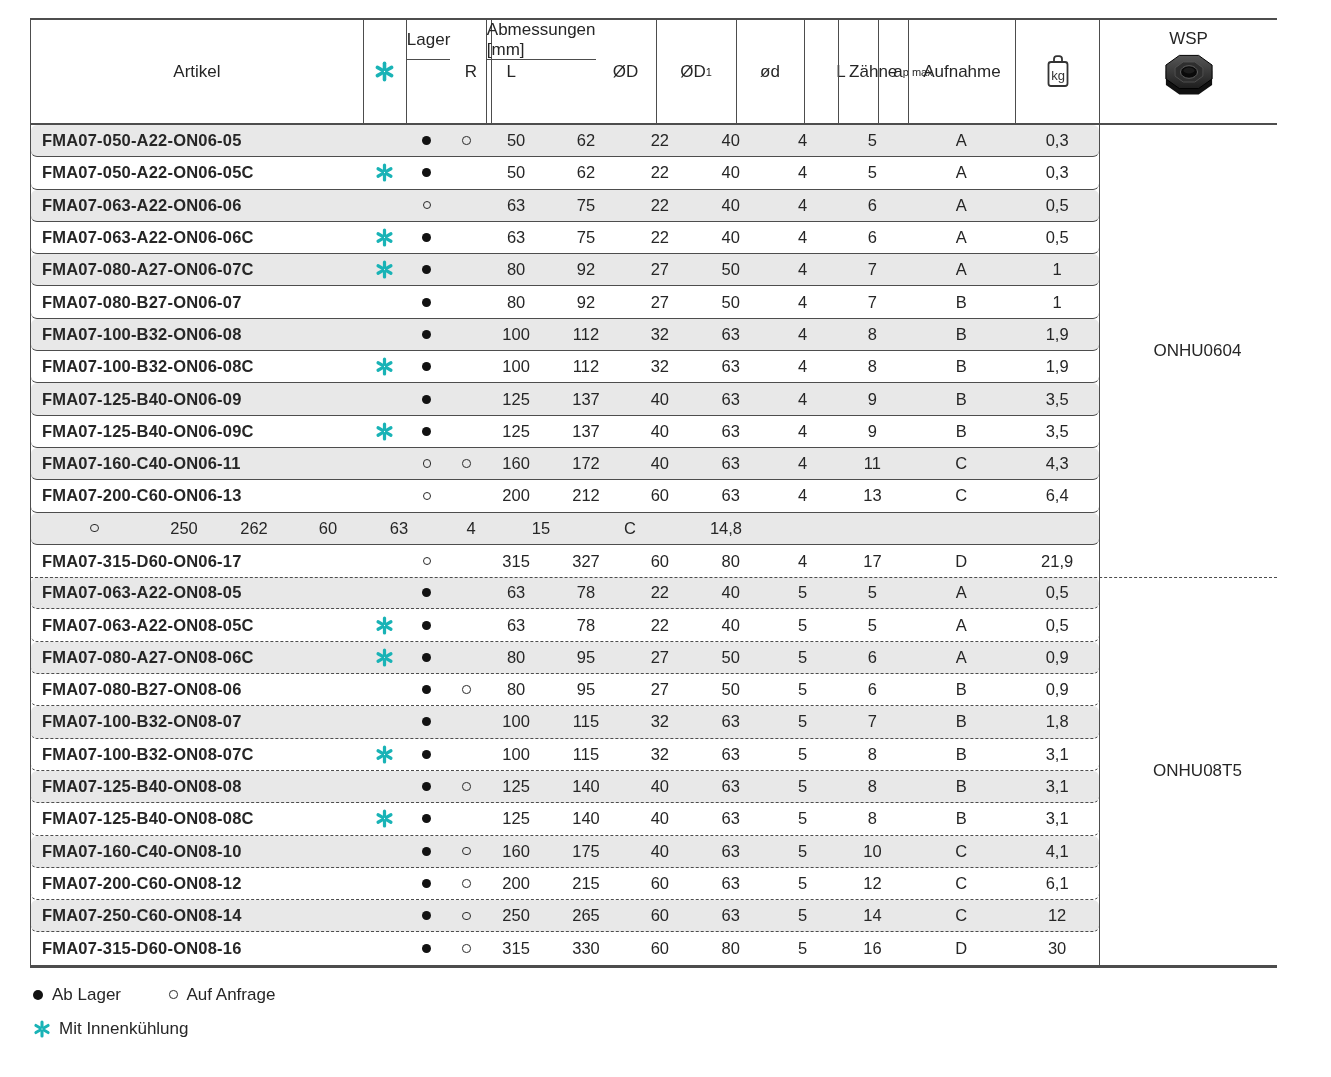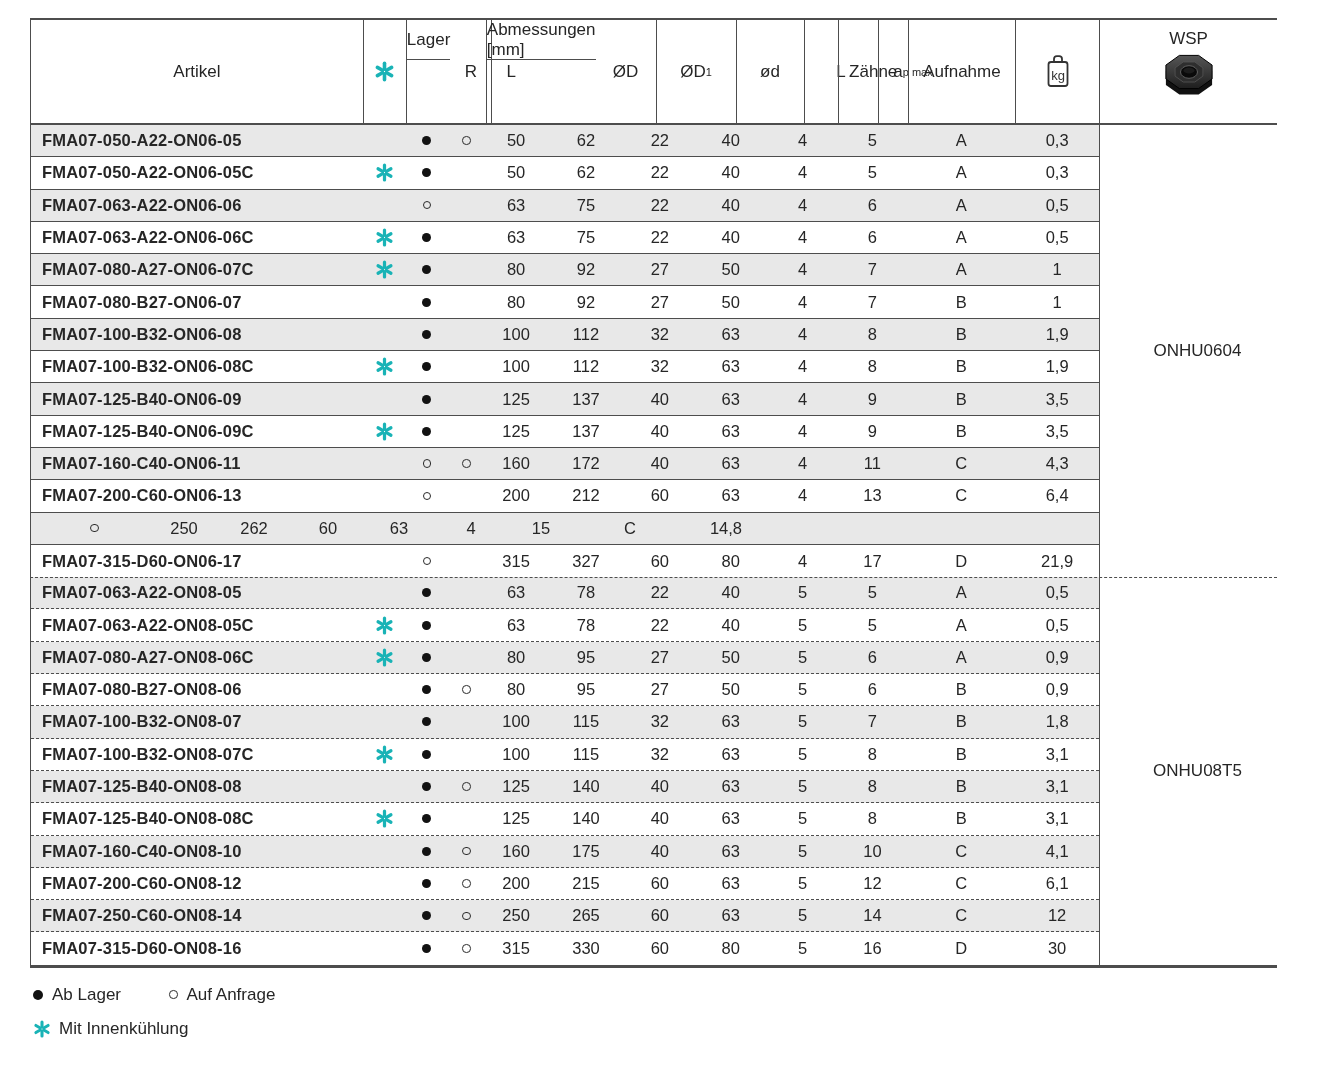--- a/index.html
+++ b/index.html
@@ -26,21 +26,21 @@
   .gsub .hcell { border-left: 1.5px solid #4d4d4d; height: 100%; }
   .gsub .hcell:first-child { border-left: none; }
   sub { font-size: 11px; }
   
   .w-art { width: 333px; } .w-snow { width: 43px; }
   .w-r { width: 41px; } .w-l { width: 39px; }
   .w-d0 { width: 60px; } .w-d1 { width: 80px; } .w-d2 { width: 68px; } .w-d3 { width: 74px; } .w-d4 { width: 70px; }
   .w-z { width: 70px; } .w-auf { width: 108px; } .w-kg { width: 84px; }
   .w-lager { width: 80px; } .w-abm { width: 352px; }
   
-  .row { display: flex; height: 32.3px; font-size: 16.5px; }
+  .row { display: flex; height: 32.3px; font-size: 16.5px; border-radius: 6px; }
   .row.striped { background: #e8e8e8; }
   .tgroup.g0 .row { border-bottom: 1.5px solid #4d4d4d; }
   .tgroup.g1 .row { border-bottom: 1.5px dashed #4d4d4d; }
   .tgroup .row:last-child { border-bottom: none; }
   .cell { display: flex; align-items: center; justify-content: center; }
   .cell.art { justify-content: flex-start; padding-left: 11px; font-weight: 700; letter-spacing: .2px; }
   .dot { width: 9px; height: 9px; border-radius: 50%; background: #121212; display: inline-block; }
   .circ { width: 8.5px; height: 8.5px; border: 1.5px solid #2b2b2b; border-radius: 50%; display: inline-block; }
   .snow-ic { display: inline-flex; align-items: center; justify-content: center; }
   .group-divider {

